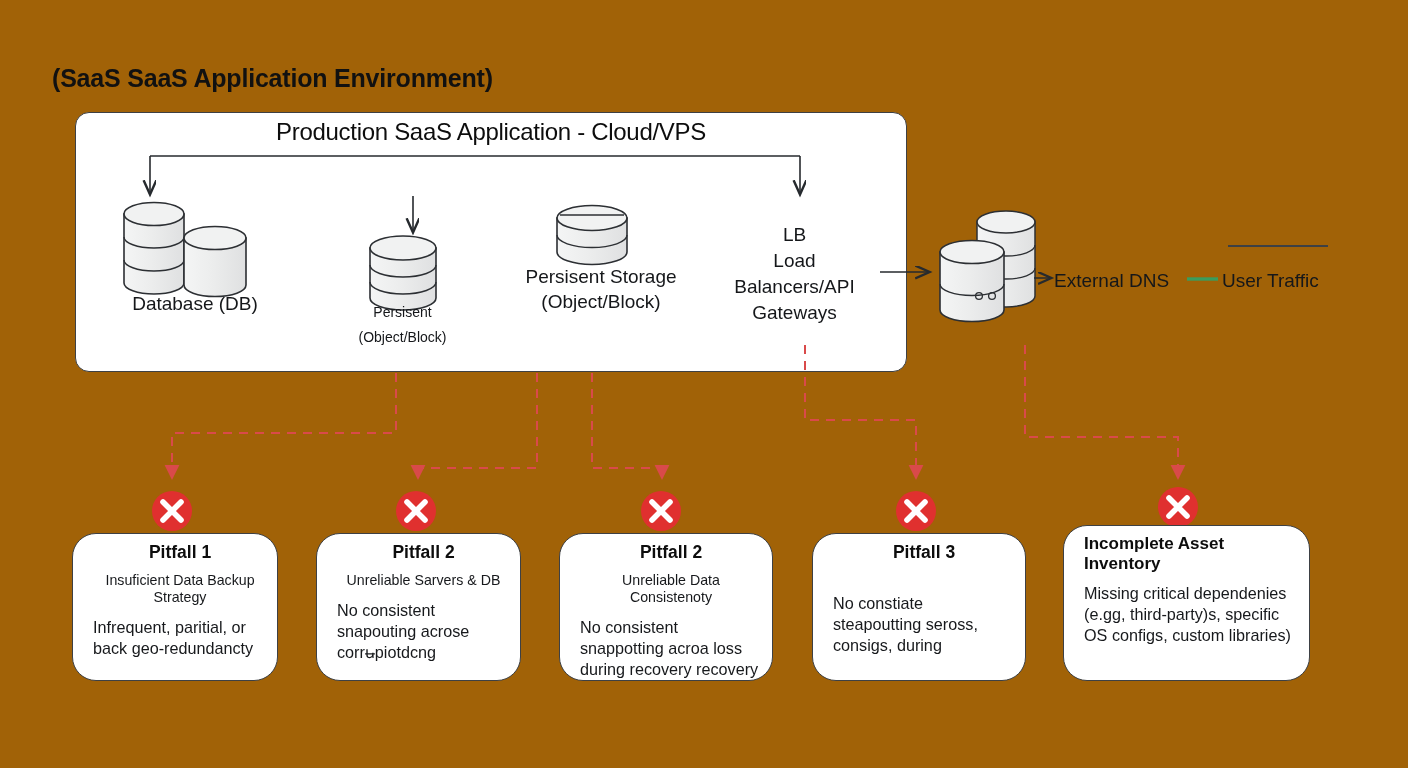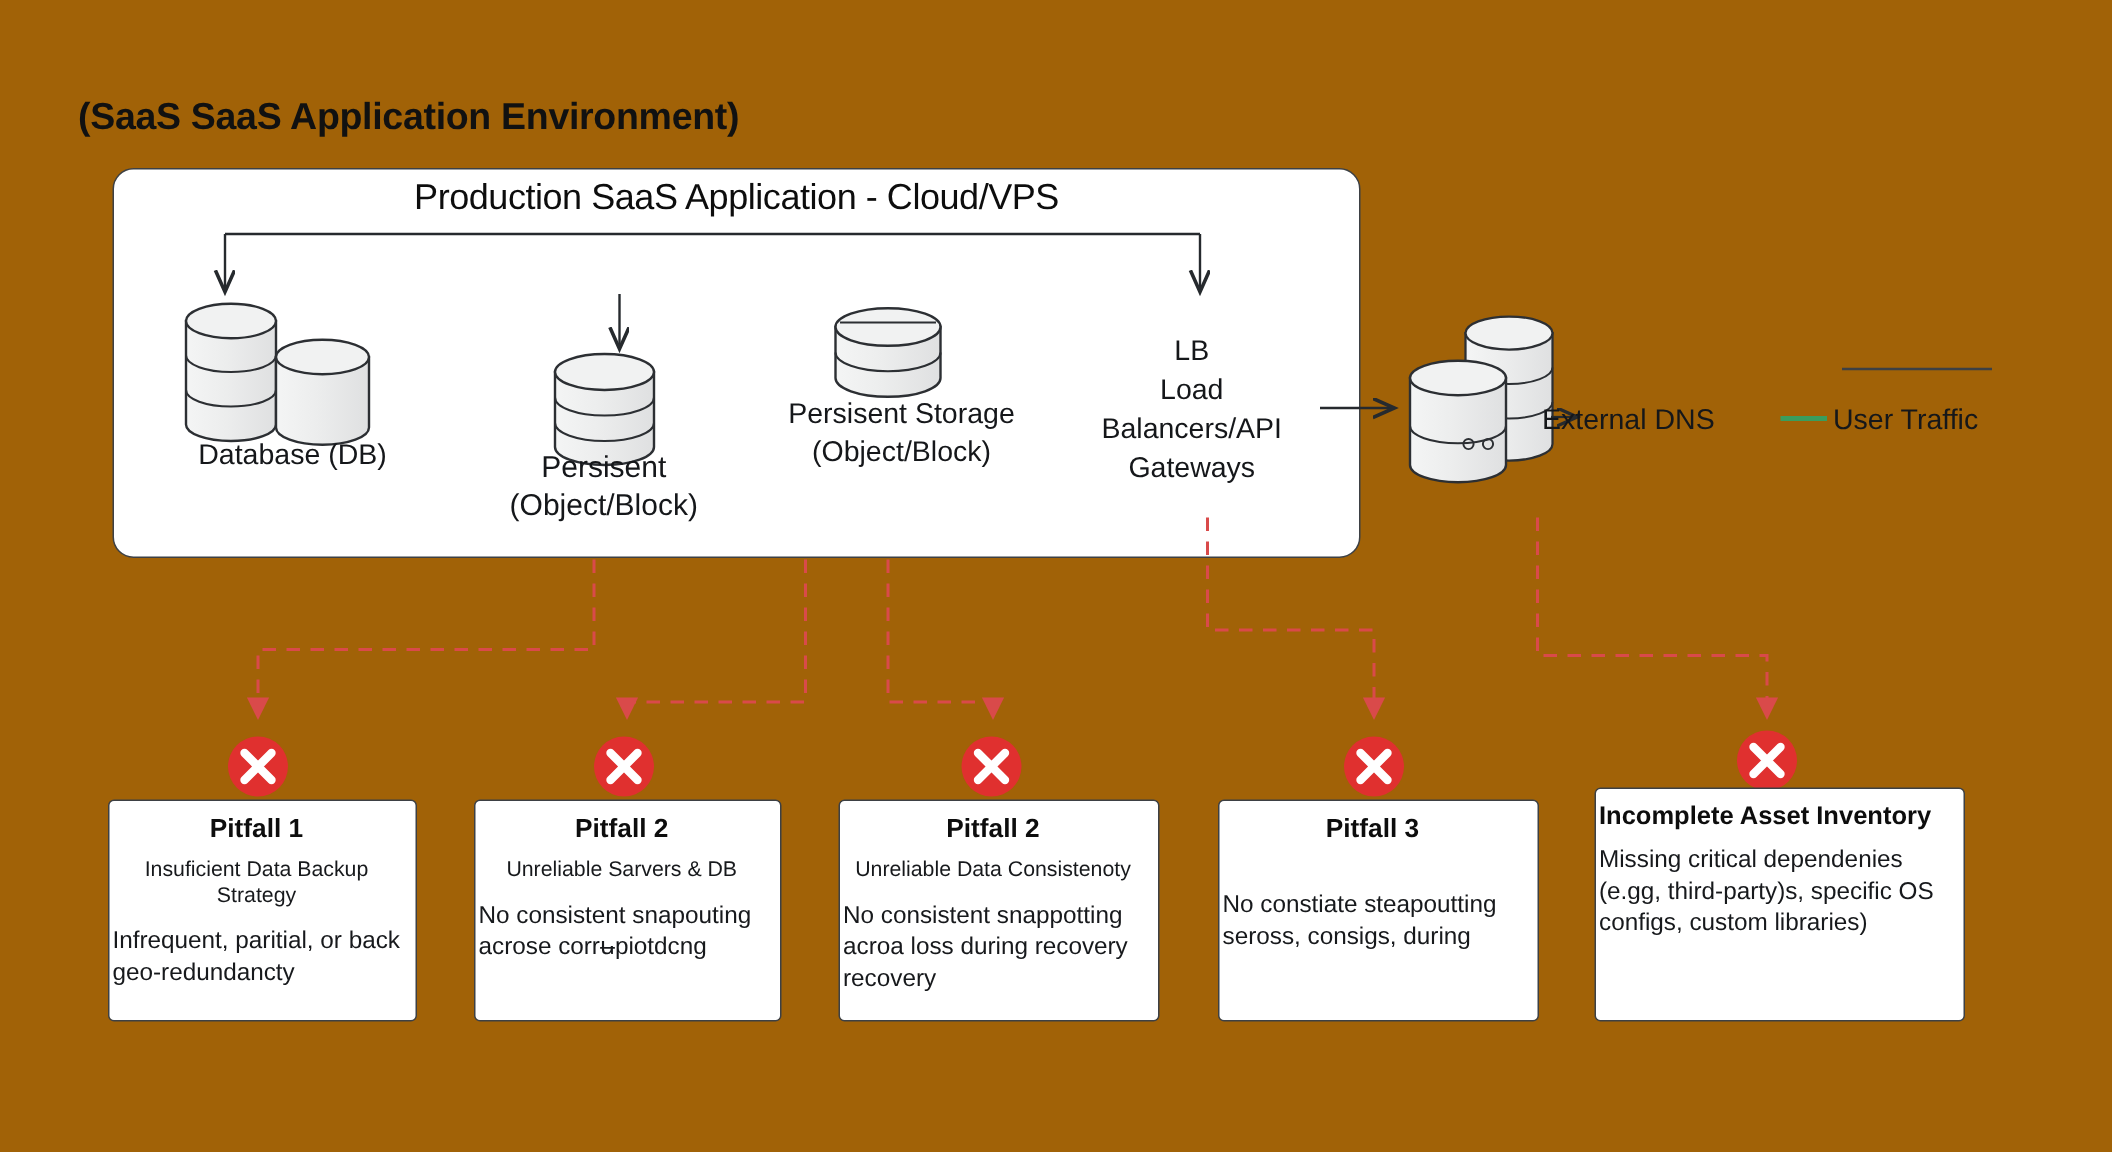--- a/index.html
+++ b/index.html
@@ -65,35 +65,35 @@
   
   .node-label {
     position: absolute;
     text-align: center;
     font-size: 19px;
     line-height: 25px;
     color: #15171a;
     white-space: pre-line;
   }
   #lbl-db        { left: 90px;  top: 291px;  width: 210px; }
-  #lbl-persist1  { left: 300px; top: 300px;  width: 205px; font-size: 20px;}
+  #lbl-persist1  { left: 300px; top: 300px;  width: 205px; font-size: 14px;}
   #lbl-appsrv    { left: 368px; top: 170px;  width: 215px; font-size: 19px; }
   #lbl-persist2  { left: 495px; top: 264px;  width: 212px; }
   #lbl-lb        { left: 712px; top: 222px;  width: 165px; line-height: 26px;}
-  #lbl-dns       { left: 1028px; top: 268px; width: 145px; text-align: left; font-size: 19px;}
+  #lbl-dns       { left: 1054px; top: 268px; width: 145px; text-align: left; font-size: 19px;}
   #lbl-traffic   { left: 1222px; top: 268px; width: 180px; text-align: left; font-size: 19px;}
 
   
   .pitfall-box {
     position: absolute;
     border: 1.4px solid #3d4044;
-    border-radius: 4px;
+    border-radius: 24px;
     background: #ffffff;
     box-sizing: border-box;
-    padding: 8px 10px 6px 2px;
+    padding: 8px 10px 6px 20px;
   }
   .pf-title {
     text-align: center;
     font-size: 17.5px;
     font-weight: bold;
     color: #0d0d0d;
     margin-bottom: 9px;
   }
   .pf-sub {
     text-align: center;

